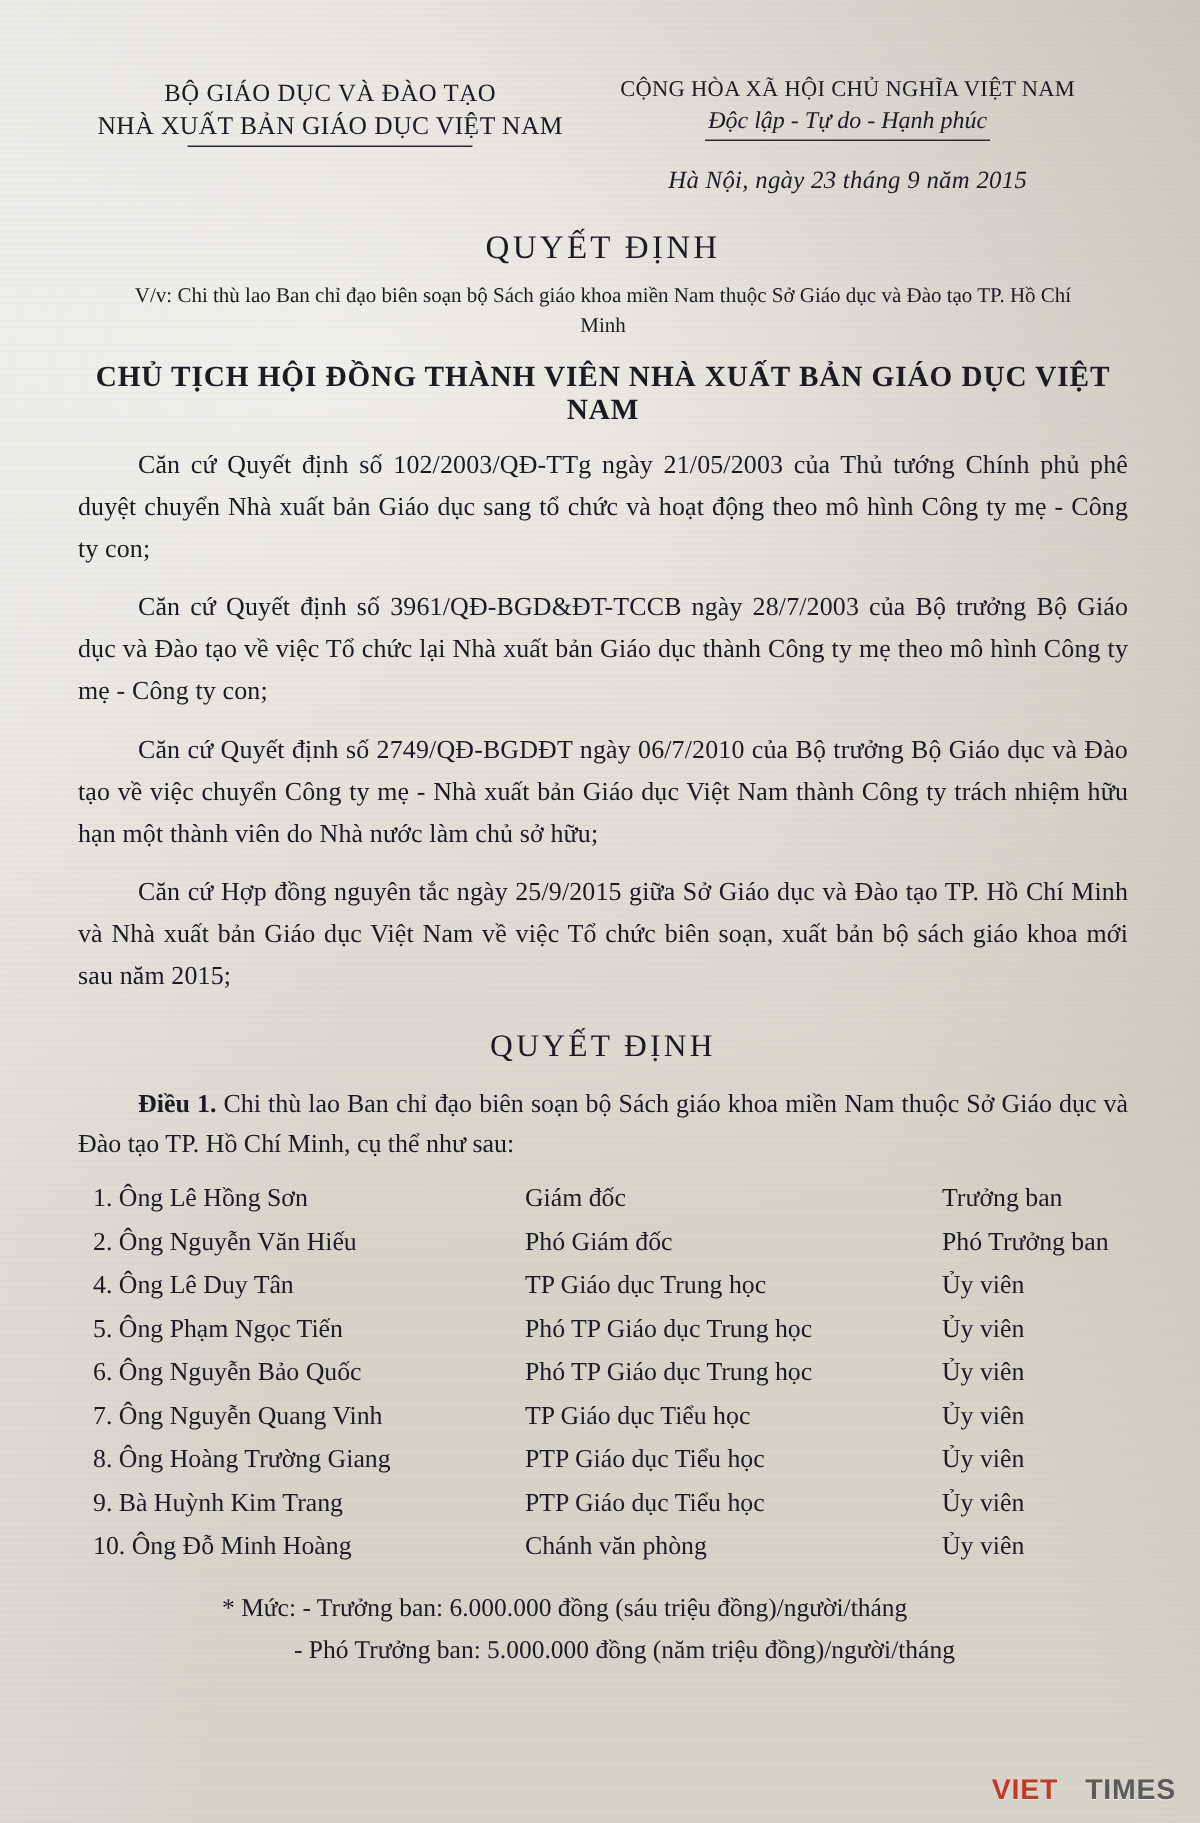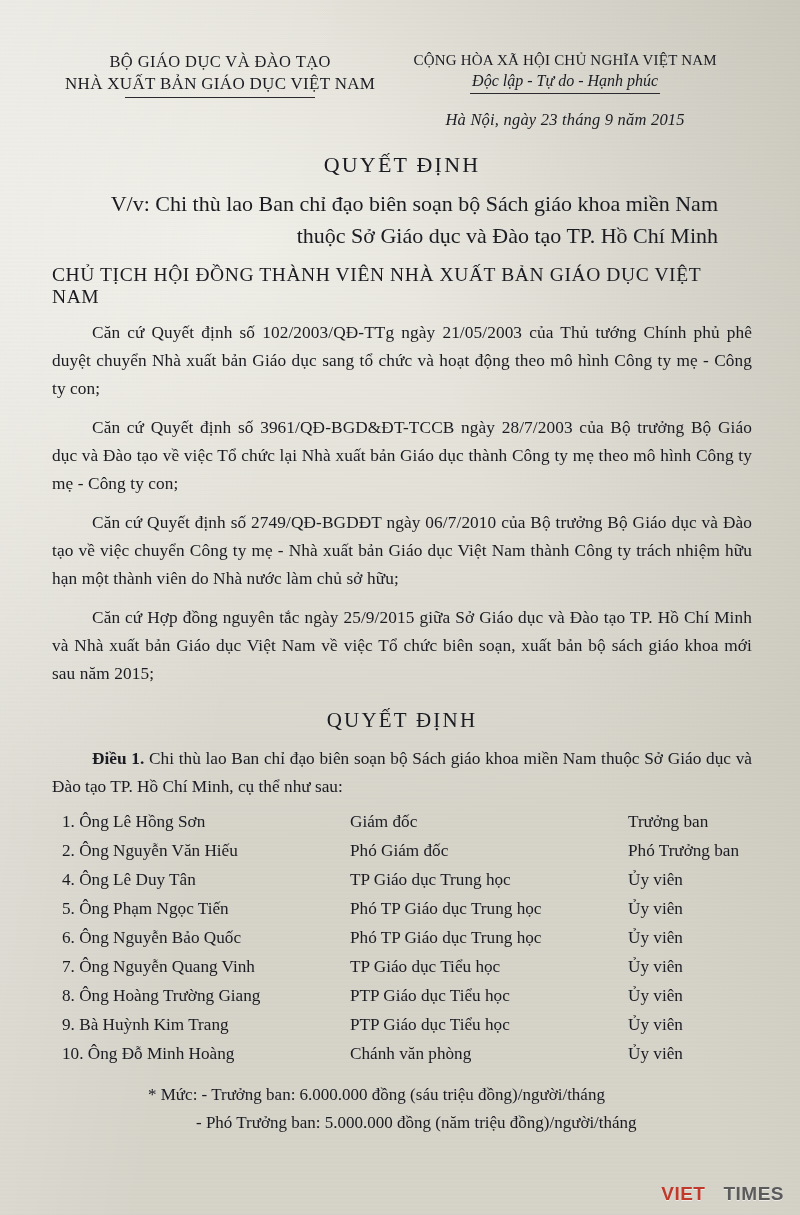--- a/index.html
+++ b/index.html
@@ -99,32 +99,32 @@
 
   
   .title-main {
     text-align: center;
     font-size: 22px;
     letter-spacing: 2.2px;
     margin-top: 22px;
     font-weight: 500;
   }
   .subtitle {
-    text-align: right;
-    font-size: 22px;
+    text-align: center;
+    font-size: 14px;
     margin-top: 10px;
     line-height: 1.45;
     padding: 0 34px;
   }
   .authority {
-    text-align: left;
+    text-align: center;
     font-size: 19.5px;
     letter-spacing: .6px;
     margin-top: 12px;
-    font-weight: 400;
+    font-weight: 700;
   }
 
   
   .para {
     font-size: 17.3px;
     line-height: 1.62;
     text-align: justify;
     text-indent: 40px;
     margin-top: 11px;
     letter-spacing: .1px;

